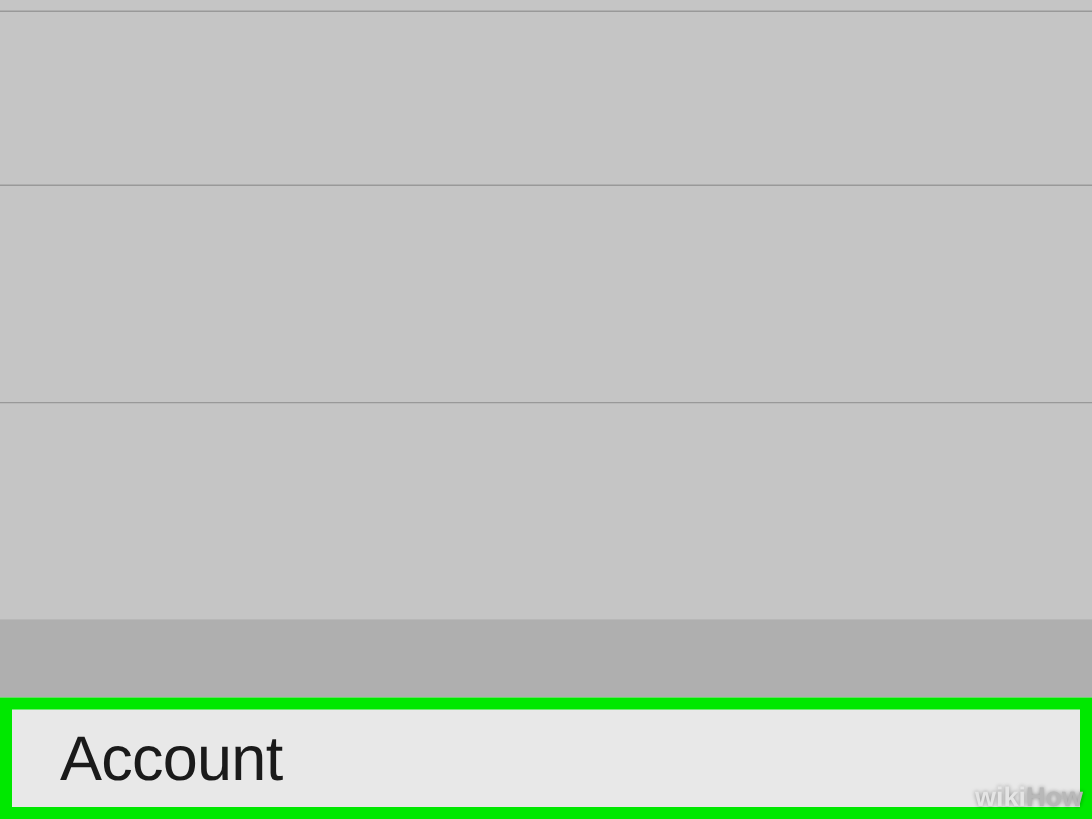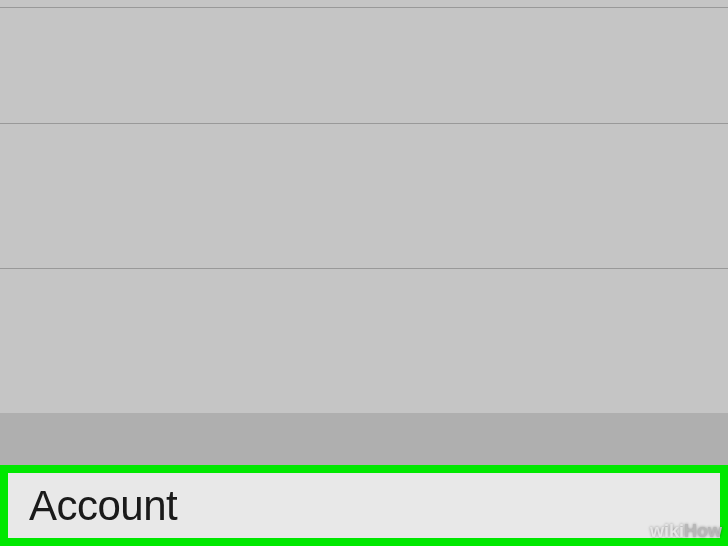--- a/index.html
+++ b/index.html
@@ -38,21 +38,21 @@
       height: 52px;
       width: 100%;
     }
     .highlighted-row {
       background: #e8e8e8;
       border: 8px solid #00e800;
       height: 81px;
       width: 100%;
       display: flex;
       align-items: center;
-      padding-left: 21px;
+      padding-left: 32px;
     }
     .highlighted-row .label {
       font-size: 42px;
       font-weight: 400;
       color: #1a1a1a;
       letter-spacing: -0.5px;
     }
     .watermark {
       position: absolute;
       bottom: 4px;

